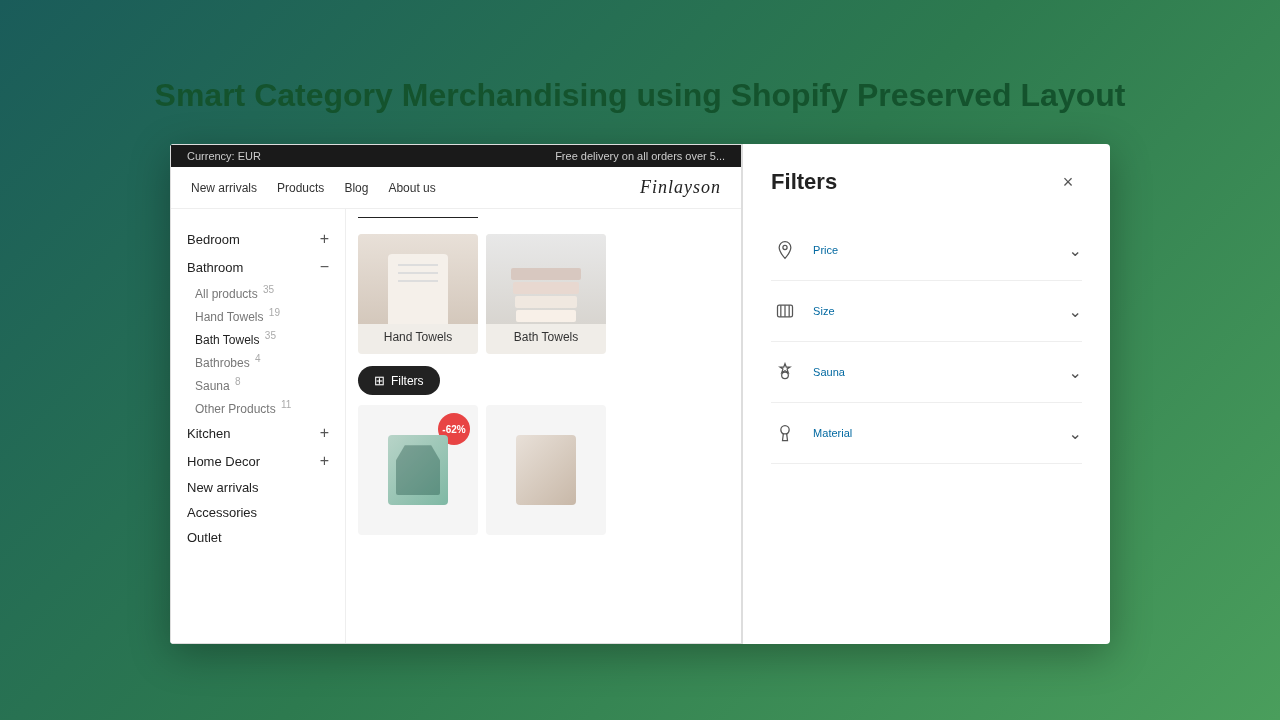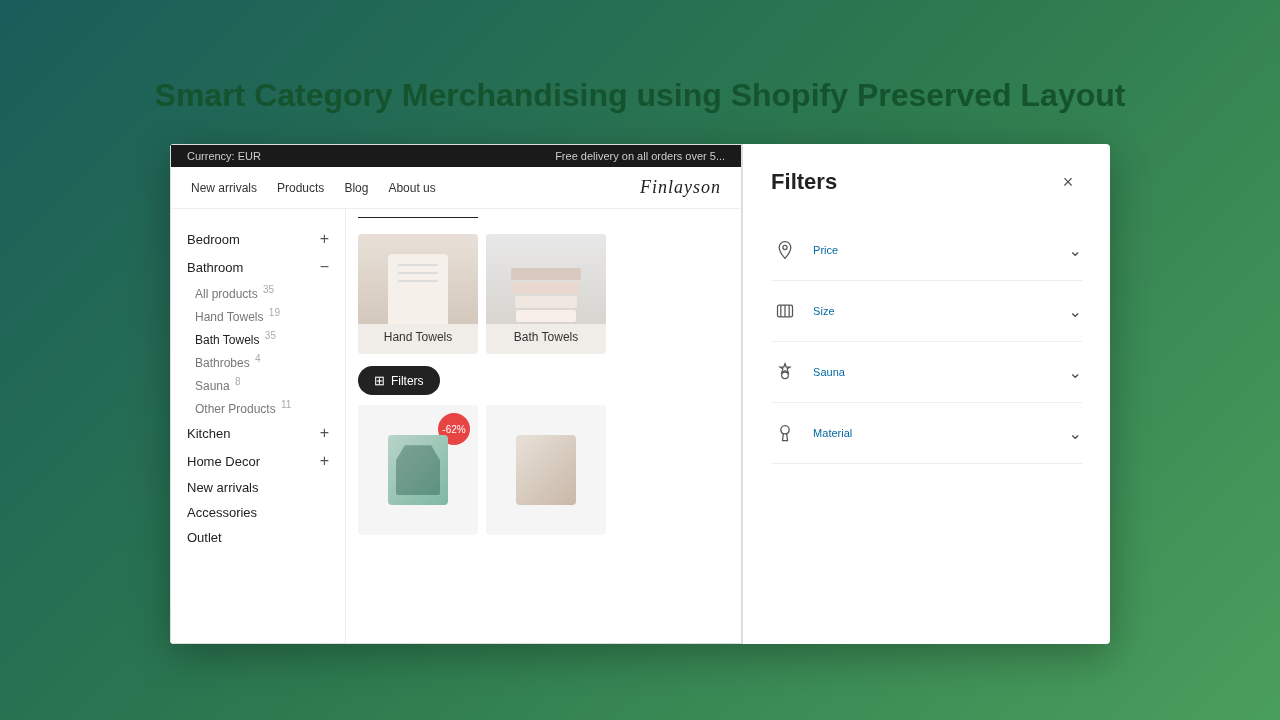--- a/index.html
+++ b/index.html
@@ -250,21 +250,21 @@
       position: relative;
       overflow: hidden;
     }
     .discount-badge {
       position: absolute;
       top: 8px;
       right: 8px;
       background: #e84444;
       color: white;
       font-size: 10px;
-      font-weight: 400;
+      font-weight: 700;
       border-radius: 50%;
       width: 32px;
       height: 32px;
       display: flex;
       align-items: center;
       justify-content: center;
     }
     .product-image {
       width: 100%;
       height: 100%;

